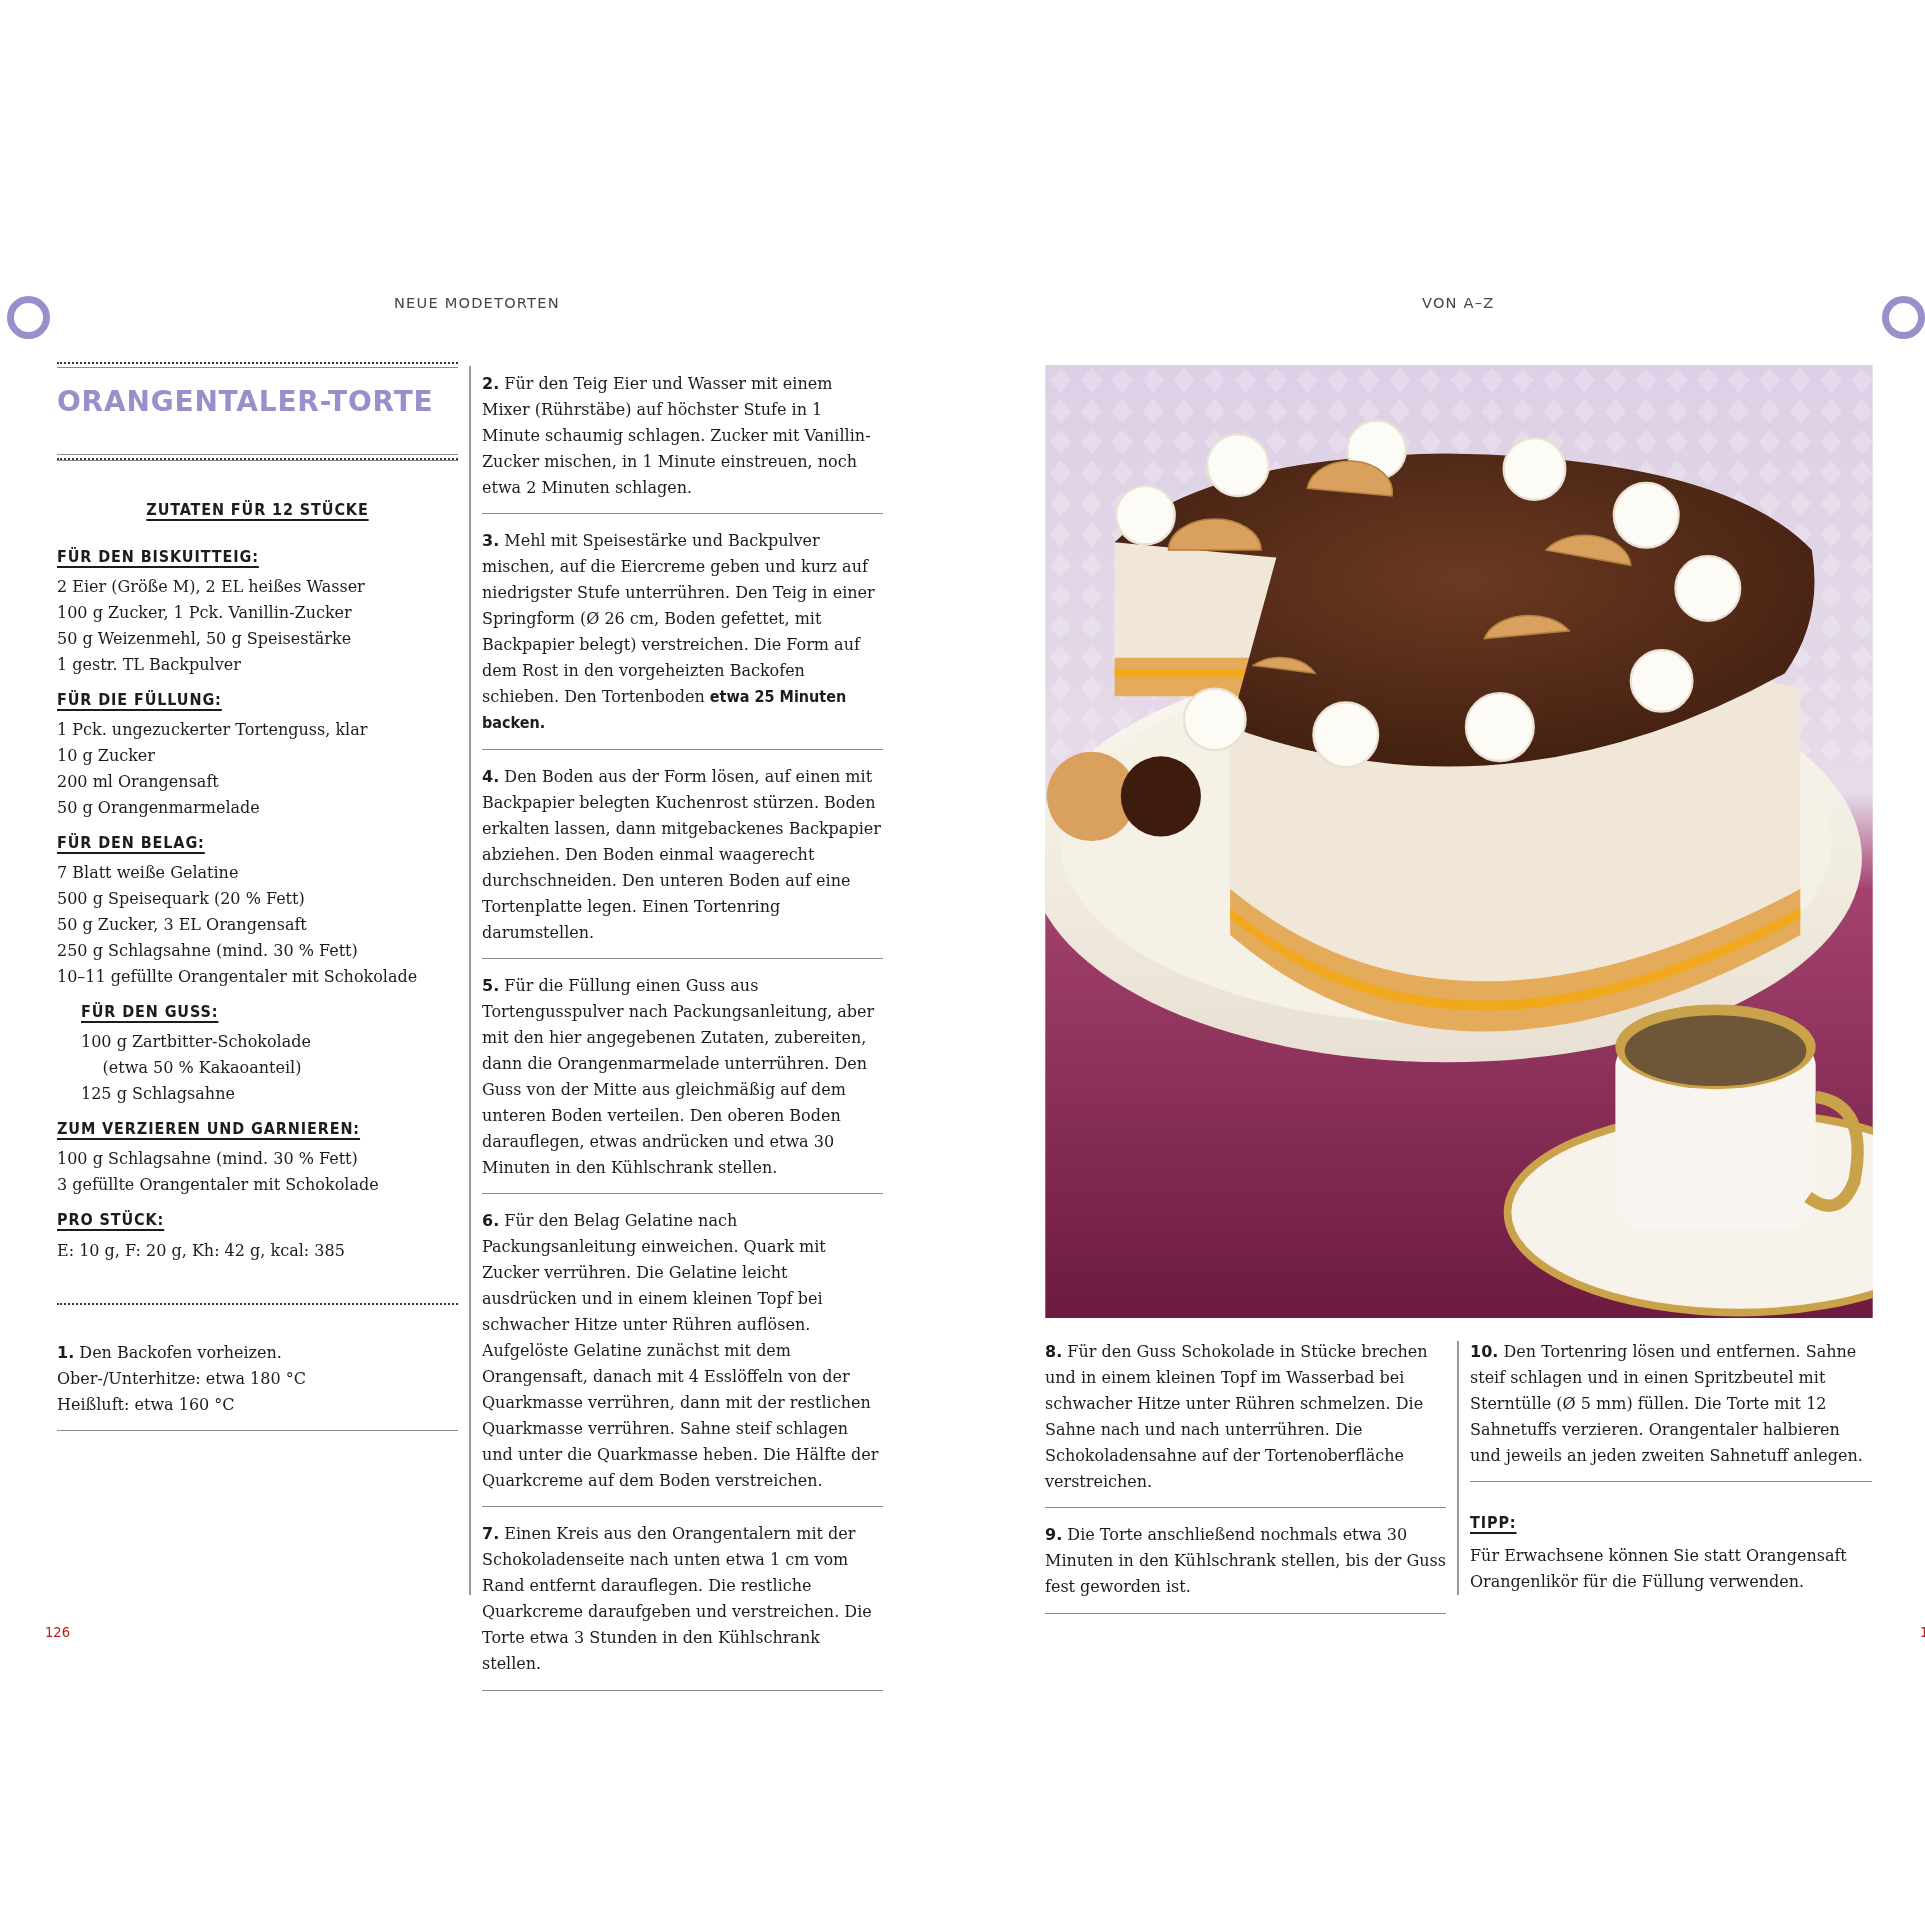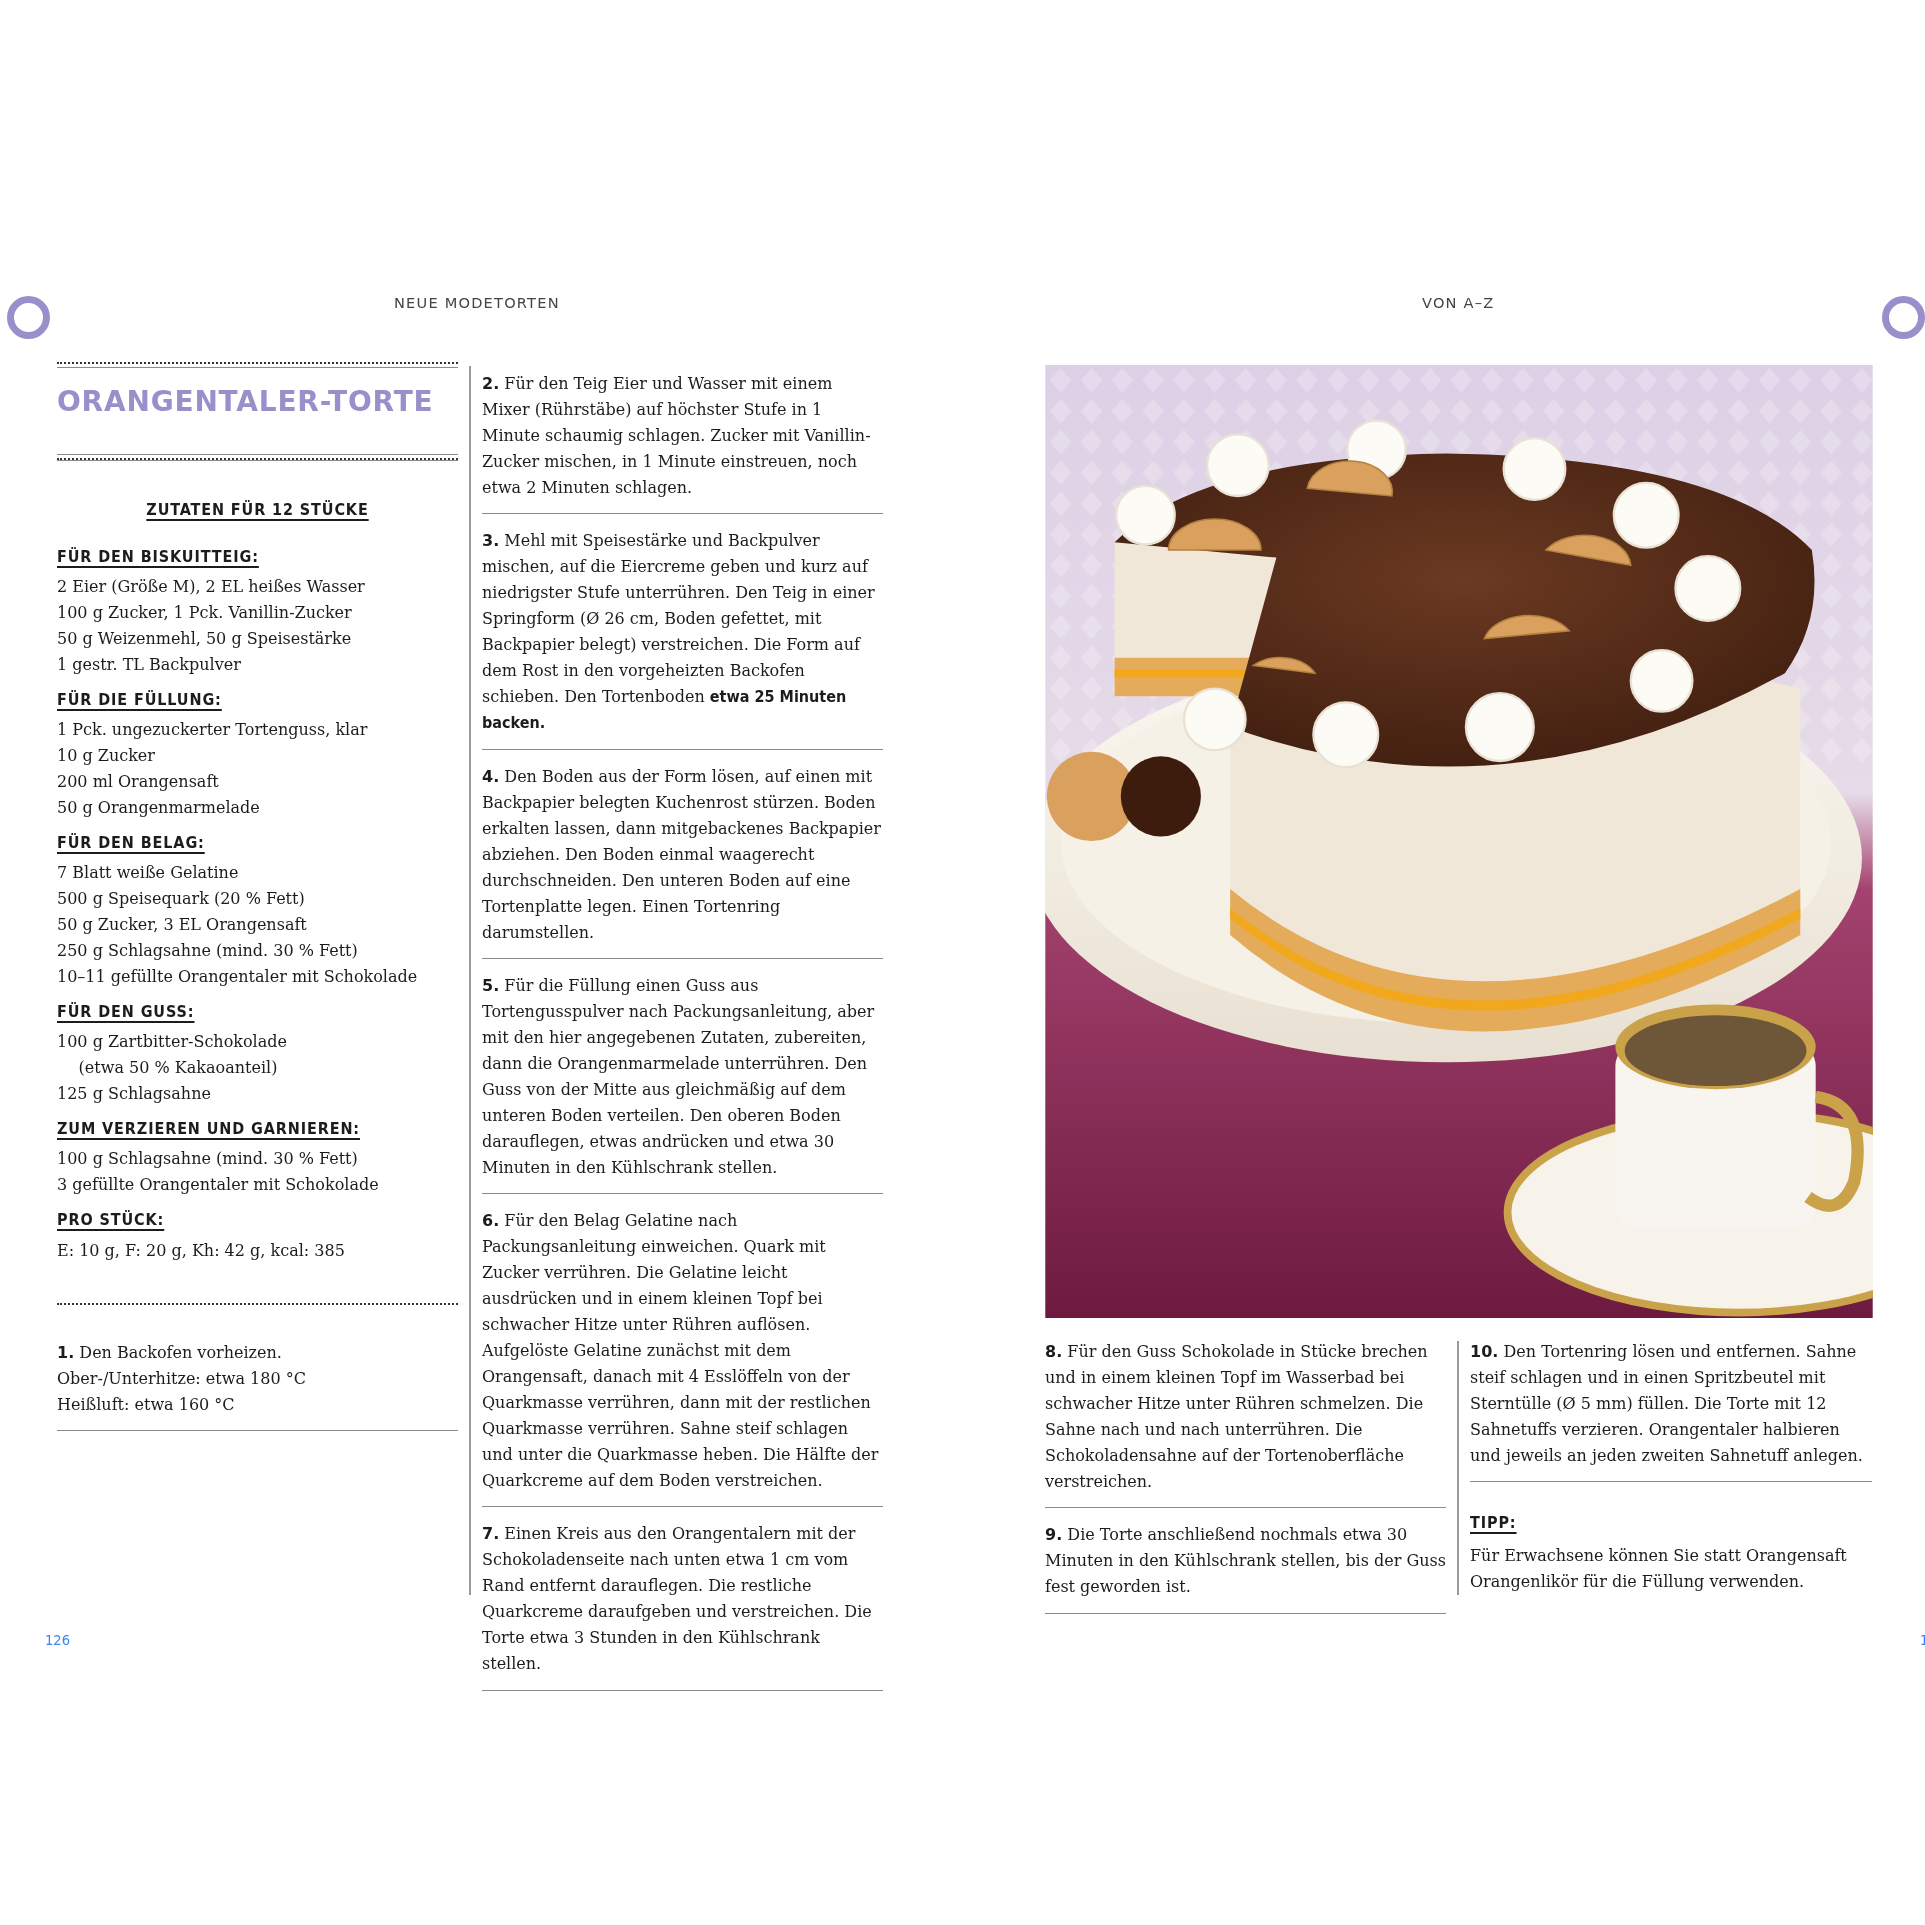--- a/index.html
+++ b/index.html
@@ -31,21 +31,21 @@
   .col2 .step { margin:0; }
   .col2 .thin { margin:12.3px 0 14px 0; }
 
   .photo { position:absolute; left:1045px; top:365px; width:828px; height:953px; overflow:hidden; }
 
   .col3 { position:absolute; left:1045px; top:1339px; width:401px; }
   .col3 .thin { margin:12.3px 0 14px 0; }
   .col4 { position:absolute; left:1470px; top:1339px; width:402px; }
   .col4 .thin { margin:12.3px 0 0 0; }
 
-  .folio { position:absolute; top:1623px; font-family:"DejaVu Sans Condensed","DejaVu Sans", sans-serif; font-size:14.6px; color:#3b82f6;margin-top:8px; }
+  .folio { position:absolute; top:1623px; font-family:"DejaVu Sans Condensed","DejaVu Sans", sans-serif; font-size:14.6px; color:#b91c1c; }
 </style>
 </head>
 <body>
 
 <div class="ring" style="left:7px; top:296px;"></div>
 <div class="ring" style="left:1882px; top:296px;"></div>
 
 <div class="running-head" style="left:394px;">NEUE MODETORTEN</div>
 <div class="running-head" style="left:1422px;">VON A–Z</div>
 
@@ -84,21 +84,21 @@
     <div class="h">FÜR DEN BELAG:</div>
     <div class="ing" style="margin-top:7.7px;">
       <div>7 Blatt weiße Gelatine</div>
       <div>500 g Speisequark (20 % Fett)</div>
       <div>50 g Zucker, 3 EL Orangensaft</div>
       <div>250 g Schlagsahne (mind. 30 % Fett)</div>
       <div>10–11 gefüllte Orangentaler mit Schokolade</div>
     </div>
   </div>
 
-  <div style="margin-top:12.3px;">
+  <div style="margin-top:12.3px;margin-left:24px;">
     <div class="h">FÜR DEN GUSS:</div>
     <div class="ing" style="margin-top:7.7px;">
       <div>100 g Zartbitter-Schokolade</div>
       <div class="sub">(etwa 50 % Kakaoanteil)</div>
       <div>125 g Schlagsahne</div>
     </div>
   </div>
 
   <div style="margin-top:12.3px;">
     <div class="h">ZUM VERZIEREN UND GARNIEREN:</div>

